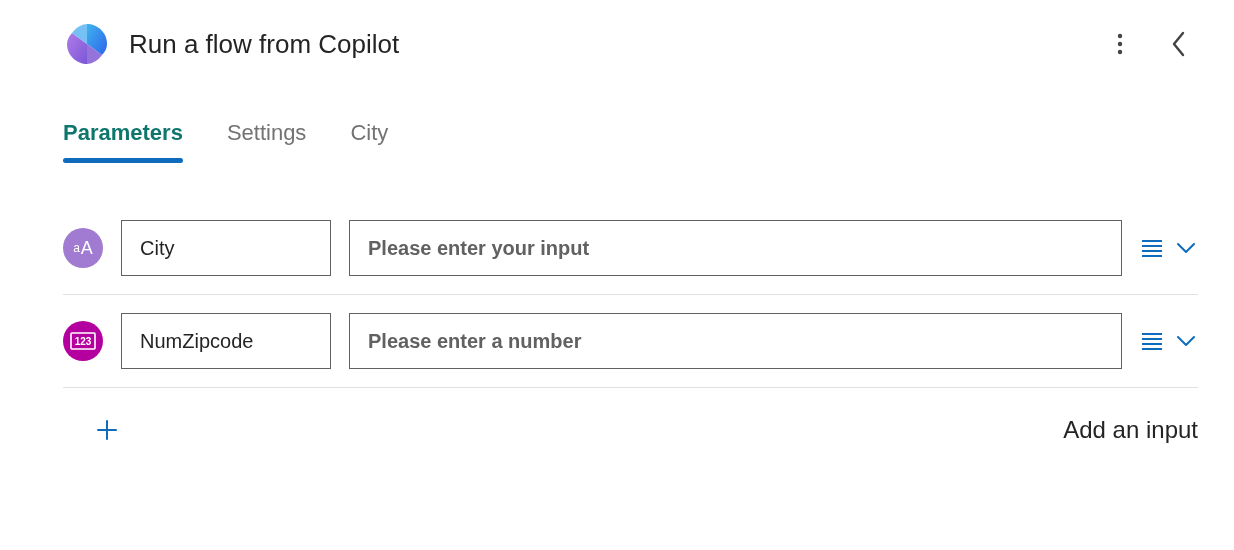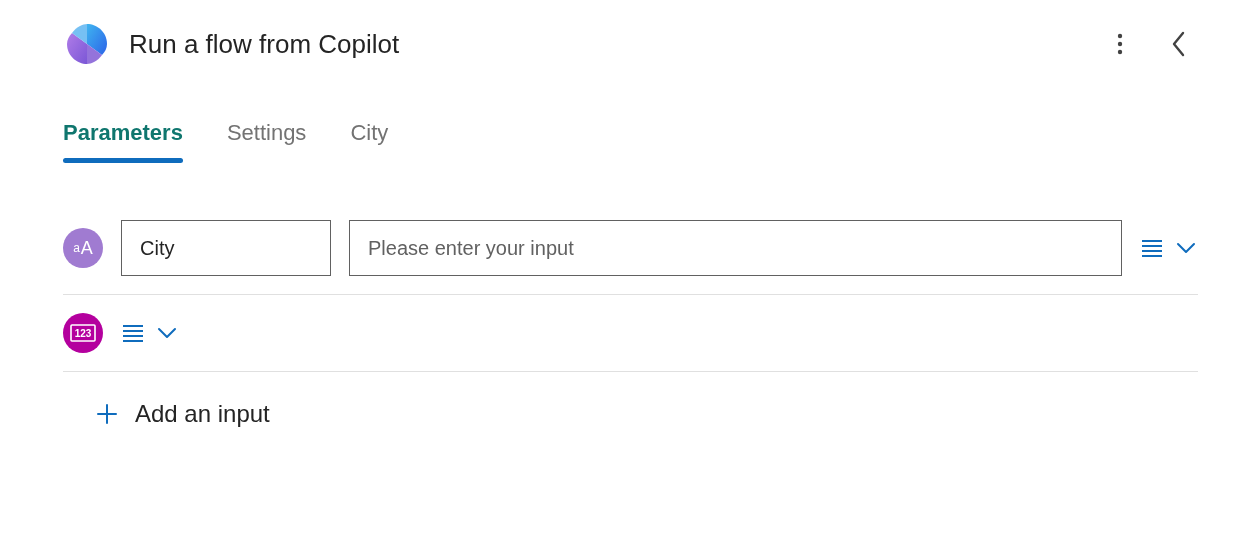--- a/index.html
+++ b/index.html
@@ -107,20 +107,21 @@
   }
   .value-input {
     flex: 1;
     height: 56px;
     border: 1px solid #616161;
     padding: 0 18px;
     font-size: 20px;
     font-family: inherit;
     color: #242424;
     background: #fff;
+    font-weight: bold;
   }
   .value-input::placeholder,
   .name-input::placeholder {
     color: #616161;
   }
   .row-actions {
     display: flex;
     align-items: center;
     gap: 10px;
     color: #0f6cbd;
@@ -138,20 +139,21 @@
   
   .add-row {
     display: flex;
     align-items: center;
     gap: 14px;
     padding: 28px 0;
     font-size: 24px;
     color: #242424;
     cursor: pointer;
     margin-left: 30px;
+    justify-content: space-between;
   }
   .plus-icon {
     color: #0f6cbd;
     width: 28px;
     height: 28px;
     display: flex;
     align-items: center;
     justify-content: center;
   }
 </style>
@@ -224,20 +226,22 @@
     </div>
   </div>
 
   <div class="param-row">
     <div class="type-badge badge-number">
       <svg width="26" height="18" viewBox="0 0 26 18">
         <rect x="1" y="1" width="24" height="16" rx="1" fill="none" stroke="#fff" stroke-width="1.6"></rect>
         <text x="13" y="13" text-anchor="middle" font-size="10" fill="#fff" font-family="Segoe UI,sans-serif" font-weight="600">123</text>
       </svg>
     </div>
+    <input class="name-input" value="NumZipcode" style="">
+    <input class="value-input" placeholder="Please enter a number" style="">
     <div class="row-actions">
       <div class="row-action-icon">
         <svg width="22" height="18" viewBox="0 0 22 18">
           <line x1="1" y1="2" x2="21" y2="2" stroke="#0f6cbd" stroke-width="2"></line>
           <line x1="1" y1="7" x2="21" y2="7" stroke="#0f6cbd" stroke-width="2"></line>
           <line x1="1" y1="12" x2="21" y2="12" stroke="#0f6cbd" stroke-width="2"></line>
           <line x1="1" y1="17" x2="21" y2="17" stroke="#0f6cbd" stroke-width="2"></line>
         </svg>
       </div>
       <div class="row-action-icon">

